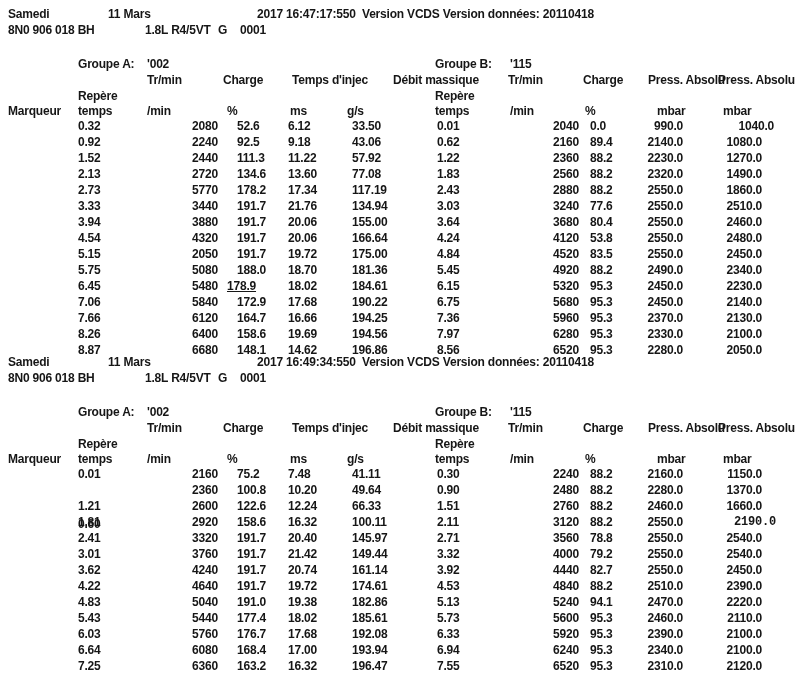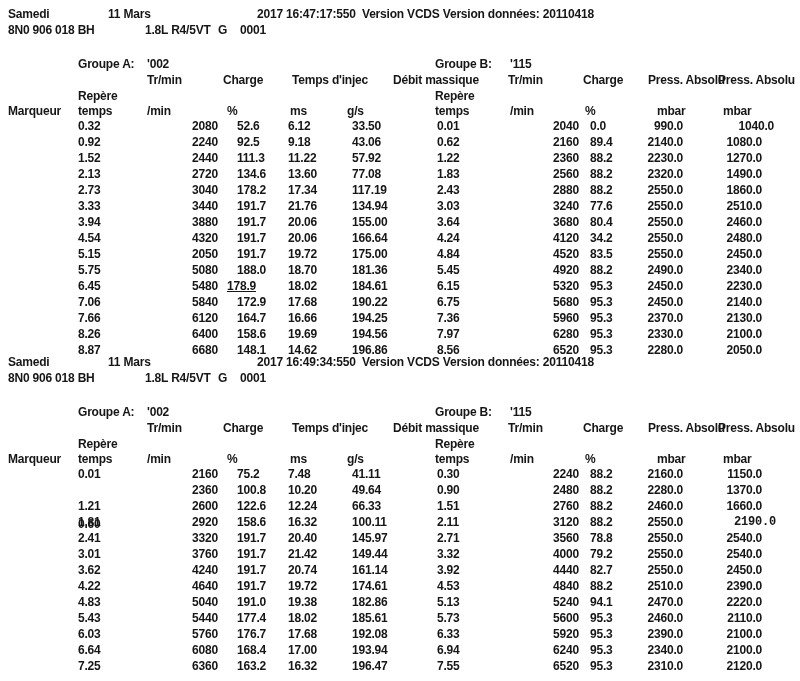--- a/index.html
+++ b/index.html
@@ -108,21 +108,21 @@
           <span style="left: 288px;">13.60</span>
           <span style="left: 352px;">77.08</span>
           <span style="left: 437px;">1.83</span>
           <span style="left: 553px;">2560</span>
           <span style="left: 590px;">88.2</span>
           <span style="right: 117px;">2320.0</span>
           <span style="right: 38px;">1490.0</span>
         </div>
         <div class="trow" style="top: 176px;">
           <span style="left: 78px;">2.73</span>
-          <span style="left: 192px;">3040</span>
+          <span style="left: 192px;">5770</span>
           <span style="left: 237px;">178.2</span>
           <span style="left: 288px;">17.34</span>
           <span style="left: 352px;">117.19</span>
           <span style="left: 437px;">2.43</span>
           <span style="left: 553px;">2880</span>
           <span style="left: 590px;">88.2</span>
           <span style="right: 117px;">2550.0</span>
           <span style="right: 38px;">1860.0</span>
         </div>
         <div class="trow" style="top: 192px;">
@@ -150,21 +150,21 @@
           <span style="right: 38px;">2460.0</span>
         </div>
         <div class="trow" style="top: 224px;">
           <span style="left: 78px;">4.54</span>
           <span style="left: 192px;">4320</span>
           <span style="left: 237px;">191.7</span>
           <span style="left: 288px;">20.06</span>
           <span style="left: 352px;">166.64</span>
           <span style="left: 437px;">4.24</span>
           <span style="left: 553px;">4120</span>
-          <span style="left: 590px;">34.2</span>
+          <span style="left: 590px;">53.8</span>
           <span style="right: 117px;">2550.0</span>
           <span style="right: 38px;">2480.0</span>
         </div>
         <div class="trow" style="top: 240px;">
           <span style="left: 78px;">5.15</span>
           <span style="left: 192px;">2050</span>
           <span style="left: 237px;">191.7</span>
           <span style="left: 288px;">19.72</span>
           <span style="left: 352px;">175.00</span>
           <span style="left: 437px;">4.84</span>

